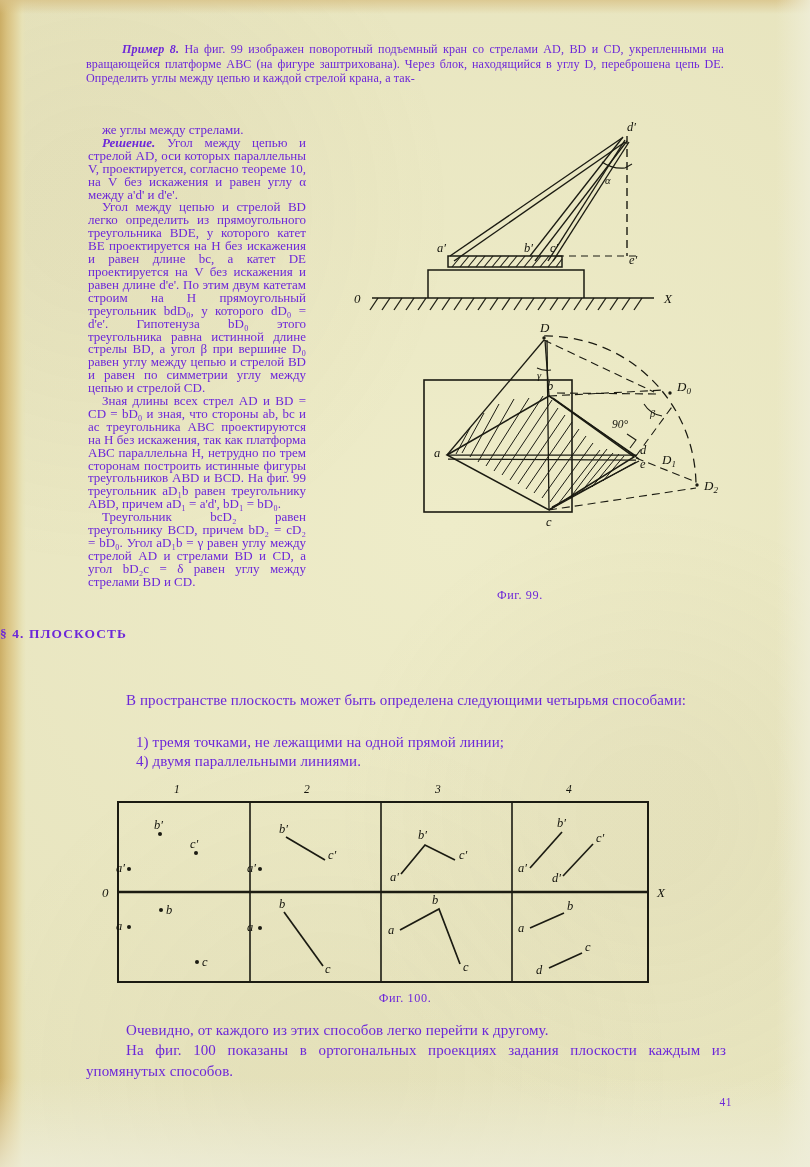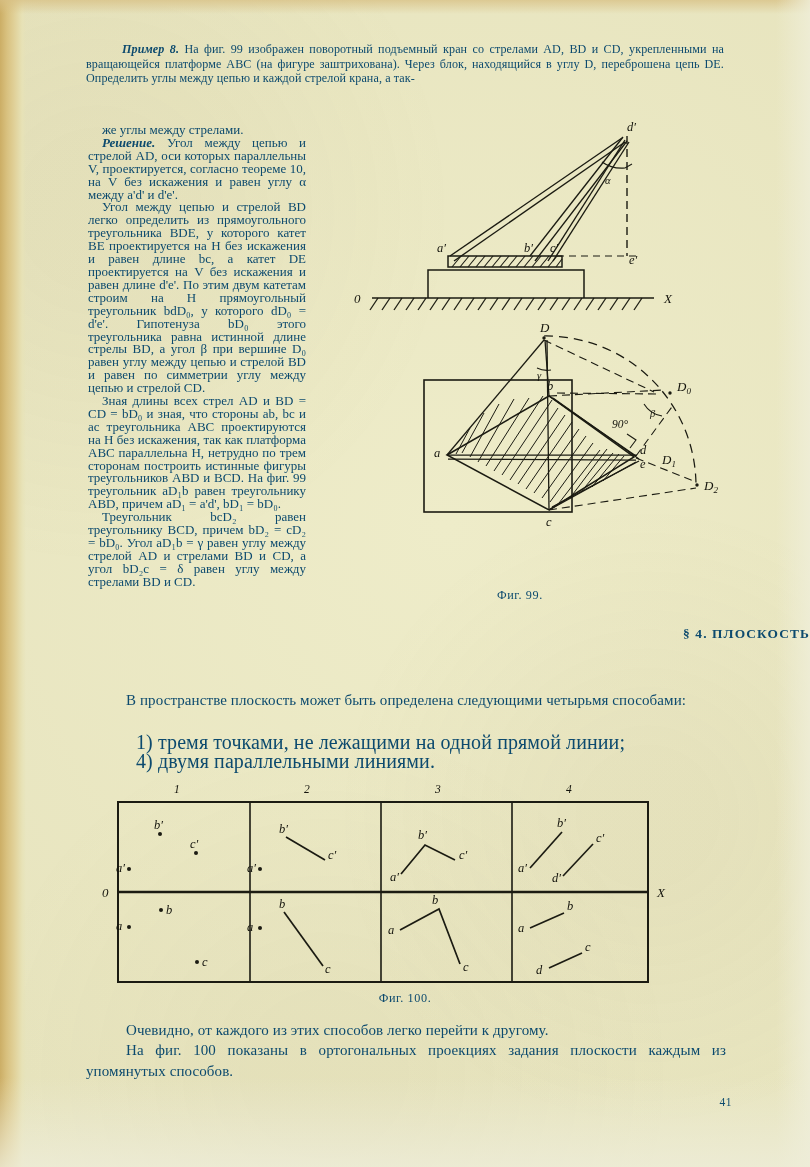--- a/index.html
+++ b/index.html
@@ -42,53 +42,53 @@
     opacity:.85;
   }
   #bottom-edge{
     position:absolute;left:0;bottom:0;width:810px;height:90px;
     background:linear-gradient(0deg,#eeedd9 0%, rgba(233,230,196,0) 100%);
     opacity:.8;
   }
   .content{position:absolute;inset:0;}
 
   
-  .txt{ color:#0c4a6e; }
+  .txt{ color:#6d28d9; }
   #head-para{
     position:absolute;left:86px;top:42px;width:638px;
     font-size:12.1px;line-height:14.6px;text-align:justify;
     letter-spacing:.1px;
   }
   #head-para .ind{padding-left:36px;}
   b.bi{font-style:italic;font-weight:bold;}
 
   #col-left{
     position:absolute;left:88px;top:124px;width:218px;
     font-size:13px;line-height:12.9px;text-align:justify;
     letter-spacing:0px;
   }
   #col-left p{margin:0;text-indent:14px;}
 
-  .ctr{position:absolute;text-align:right;}
+  .ctr{position:absolute;text-align:left;}
   #sec-title{
     left:0;top:626px;width:810px;
     font-size:13.4px;font-weight:bold;letter-spacing:1.1px;
   }
   #sub-title{
     left:0;top:658px;width:810px;
     font-size:12.6px;font-weight:bold;letter-spacing:.5px;
   }
   #body-1{
     position:absolute;left:86px;top:690px;width:640px;
     font-size:15px;line-height:20.4px;text-align:justify;letter-spacing:.1px;
   }
   #body-1 .first{text-indent:40px;display:block;}
   #list{
     position:absolute;left:86px;top:733px;width:640px;
-    font-size:20px;line-height:19.4px;letter-spacing:.1px;
+    font-size:15px;line-height:19.4px;letter-spacing:.1px;
   }
   #list div{padding-left:50px;}
   #body-2{
     position:absolute;left:86px;top:1020px;width:640px;
     font-size:15px;line-height:20.4px;text-align:justify;letter-spacing:.1px;
   }
   #body-2 .first{text-indent:40px;display:block;}
   #pageno{
     position:absolute;right:78px;top:1096px;font-size:11.5px;letter-spacing:.5px;
   }

